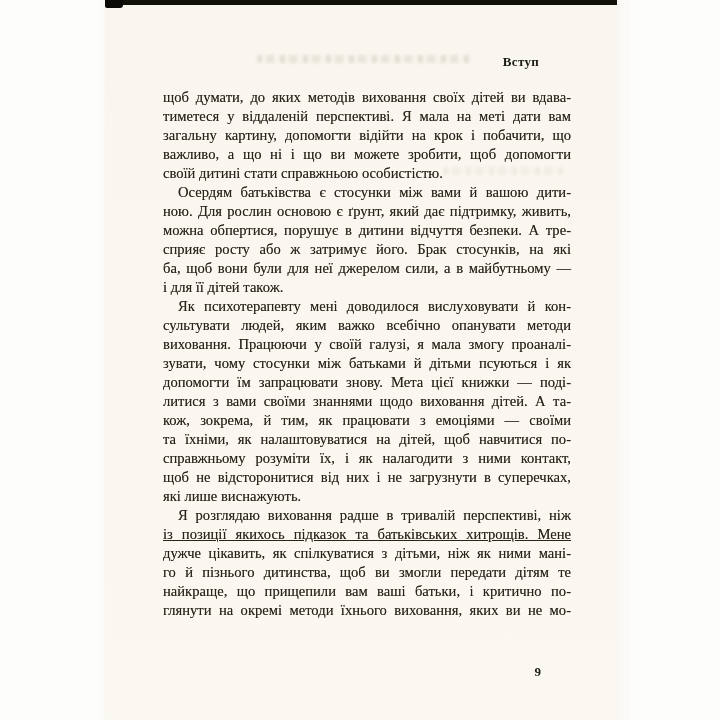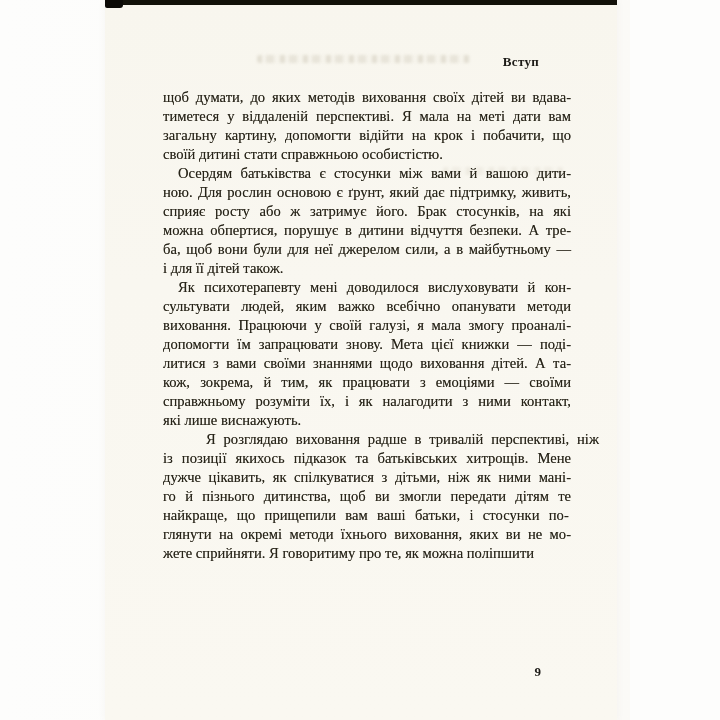--- a/index.html
+++ b/index.html
@@ -62,38 +62,41 @@
 <div class="stage">
   <div class="page">
     <div class="top-strip"></div>
     <div class="ghost ghost-1"></div>
     <div class="ghost ghost-2"></div>
     <div class="running-head">Вступ</div>
     <div class="body-text" id="body-text">
         <div class="line"><span style="word-spacing: 3.26042px;">щоб думати, до яких методів виховання своїх дітей ви вдава-</span></div>
         <div class="line"><span style="word-spacing: 4.21007px;">тиметеся у віддаленій перспективі. Я мала на меті дати вам</span></div>
         <div class="line"><span style="word-spacing: 4.40625px;">загальну картину, допомогти відійти на крок і побачити, що</span></div>
+        <div class="line"><span style="word-spacing: 5.02187px;">важливо, а що ні і що ви можете зробити, щоб допомогти</span></div>
         <div class="line"><span>своїй дитині стати справжньою особистістю.</span></div>
         <div class="line indent"><span style="word-spacing: 4.74219px;">Осердям батьківства є стосунки між вами й вашою дити-</span></div>
         <div class="line"><span style="word-spacing: 1.67014px; text-align: center;">ною. Для рослин основою є ґрунт, який дає підтримку, живить,</span></div>
+        <div class="line"><span style="word-spacing: 3.04883px;">можна обпертися, порушує в дитини відчуття безпеки. А тре-</span></div>
         <div class="line"><span style="word-spacing: 5.97743px;">сприяє росту або ж затримує його. Брак стосунків, на які</span></div>
-        <div class="line"><span style="word-spacing: 3.04883px;">можна обпертися, порушує в дитини відчуття безпеки. А тре-</span></div>
         <div class="line"><span style="word-spacing: 2.01705px;">ба, щоб вони були для неї джерелом сили, а в майбутньому —</span></div>
         <div class="line"><span>і для її дітей також.</span></div>
         <div class="line indent"><span style="word-spacing: 5.61198px;">Як психотерапевту мені доводилося вислуховувати й кон-</span></div>
         <div class="line"><span style="word-spacing: 7.86719px;">сультувати людей, яким важко всебічно опанувати методи</span></div>
         <div class="line"><span style="word-spacing: 3.86719px; text-align: right;">виховання. Працюючи у своїй галузі, я мала змогу проаналі-</span></div>
+        <div class="line"><span style="word-spacing: 4.26562px;">зувати, чому стосунки між батьками й дітьми псуються і як</span></div>
         <div class="line"><span style="word-spacing: 4.42383px;">допомогти їм запрацювати знову. Мета цієї книжки — поді-</span></div>
         <div class="line"><span style="word-spacing: 3.81076px;">литися з вами своїми знаннями щодо виховання дітей. А та-</span></div>
         <div class="line"><span style="word-spacing: 6.49132px;">кож, зокрема, й тим, як працювати з емоціями — своїми</span></div>
+        <div class="line"><span style="word-spacing: 5.26758px;">та їхніми, як налаштовуватися на дітей, щоб навчитися по-</span></div>
         <div class="line"><span style="word-spacing: 6.23047px;">справжньому розуміти їх, і як налагодити з ними контакт,</span></div>
+        <div class="line"><span style="word-spacing: 3.54167px;">щоб не відсторонитися від них і не загрузнути в суперечках,</span></div>
         <div class="line"><span>які лише виснажують.</span></div>
-        <div class="line indent"><span style="word-spacing: 4.16741px; margin-left: 28px;">Я розглядаю виховання радше в тривалій перспективі, ніж</span></div>
-        <div class="line"><span style="word-spacing: 5.3817px;">із позиції якихось підказок та батьківських хитрощів. Мене</span></div>
+        <div class="line indent"><span style="word-spacing: 4.16741px;">Я розглядаю виховання радше в тривалій перспективі, ніж</span></div>
+        <div class="line"><span style="word-spacing: 5.3817px; text-decoration: underline;">із позиції якихось підказок та батьківських хитрощів. Мене</span></div>
         <div class="line"><span style="word-spacing: 3.88715px;">дужче цікавить, як спілкуватися з дітьми, ніж як ними мані-</span></div>
         <div class="line"><span style="word-spacing: 5.5625px;">го й пізнього дитинства, щоб ви змогли передати дітям те</span></div>
-        <div class="line"><span style="word-spacing: 5.7207px;">найкраще, що прищепили вам ваші батьки, і стосунки по-</span></div>
+        <div class="line"><span style="word-spacing: 5.7207px;">найкраще, що прищепили вам ваші батьки, і критично по-</span></div>
         <div class="line"><span style="word-spacing: 3.73958px;">глянути на окремі методи їхнього виховання, яких ви не мо-</span></div>
-        <div class="line"><span>жете сприйняти. Я говоритиму про те, як можна поліпшити</span></div>
       </div>
     <div class="pagenum">9</div>
   </div>
 </div>
 
 </body></html>

